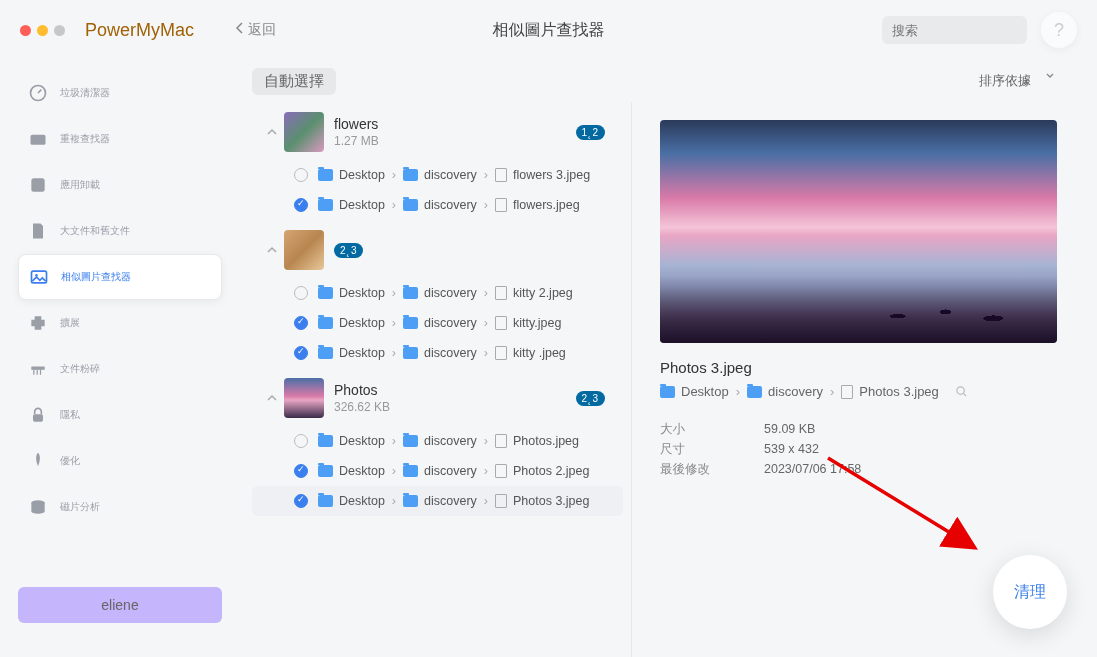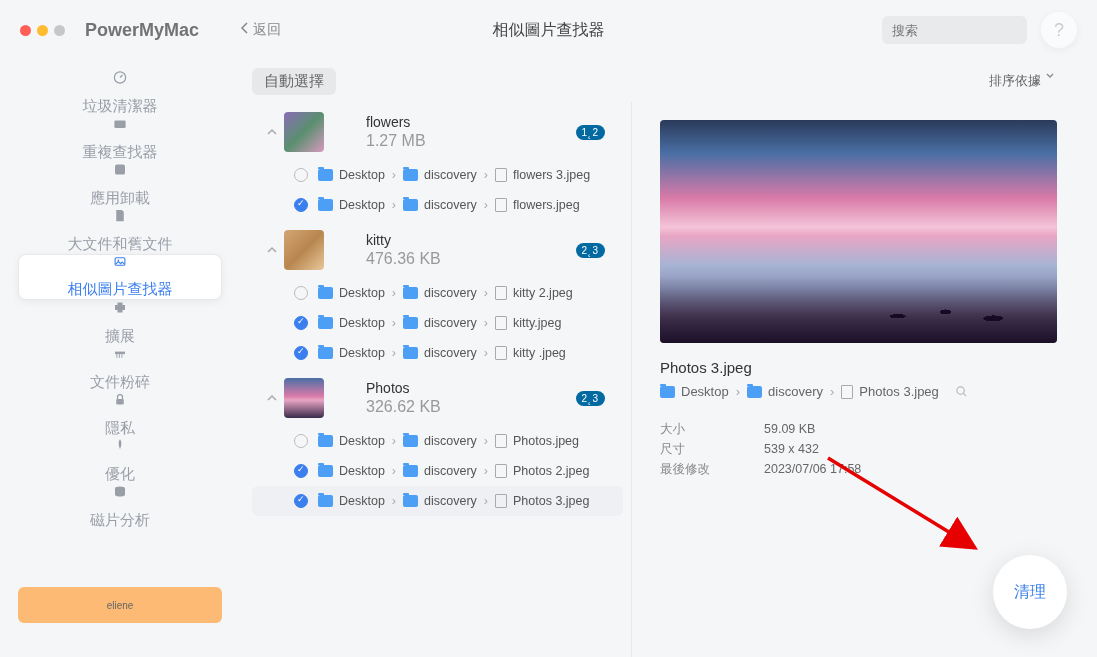--- a/index.html
+++ b/index.html
@@ -5,54 +5,54 @@
 * { margin: 0; padding: 0; box-sizing: border-box; font-family: -apple-system, BlinkMacSystemFont, "PingFang TC", sans-serif; }
 body { width: 1097px; height: 657px; background: #f5f6f8; overflow: hidden; }
 .app { display: flex; flex-direction: column; height: 100%; }
 
 .titlebar { display: flex; align-items: center; height: 60px; padding: 0 20px; position: relative; }
 .traffic { display: flex; gap: 6px; }
 .dot { width: 11px; height: 11px; border-radius: 50%; }
 .dot.red { background: #ff5f57; }
 .dot.yel { background: #febc2e; }
 .dot.grn { background: #c7c7c7; }
-.app-name { margin-left: 20px; font-size: 18px; font-weight: 700; color: #737373; }
+.app-name { margin-left: 20px; font-size: 18px; font-weight: 400; color: #a16207; }
 .back-btn { display: flex; align-items: flex-start; margin-left: 40px; color: #888; font-size: 14px; cursor: pointer; }
 .back-btn svg { margin-right: 4px; }
 .title-center { position: absolute; left: 50%; transform: translateX(-50%); font-size: 16px; color: #444; }
 .search-wrap { margin-left: auto; display: flex; align-items: center; background: #e9eaec; border-radius: 6px; height: 28px; width: 145px; padding: 0 10px; }
 .search-wrap input { border: none; background: transparent; outline: none; font-size: 13px; color: #666; flex: 1; }
 .search-wrap svg { color: #999; }
 .help-btn { width: 36px; height: 36px; border-radius: 50%; background: #fafbfc; margin-left: 14px; display: flex; align-items: center; justify-content: center; color: #ccc; font-size: 18px; box-shadow: 0 2px 8px rgba(0,0,0,0.05); cursor: pointer; }
 
 .body { display: flex; flex: 1; overflow: hidden; }
 
 .sidebar { width: 240px; padding: 10px 18px; display: flex; flex-direction: column; }
-.side-item { display: flex; align-items: center; gap: 12px; height: 46px; padding: 0 10px; color: #999ea7; font-size: 15px; cursor: pointer; border-radius: 8px; flex-direction: column; }
+.side-item { display: flex; align-items: center; gap: 12px; height: 46px; padding: 0 10px; color: #999ea7; font-size: 10px; cursor: pointer; border-radius: 8px; }
 .side-item svg { width: 20px; height: 20px; }
 .side-item.active { background: #fff; color: #3b7fee; box-shadow: 0 2px 8px rgba(0,0,0,0.06); border: 1px solid #e8e8ea; font-weight: 500; }
 .side-item.active svg { color: #3b7fee; }
-.user-pill { margin-top: auto; margin-bottom: 24px; height: 36px; background: #fdba74; border-radius: 6px; display: flex; align-items: center; justify-content: center; color: #666; font-size: 10px; }
+.user-pill { margin-top: auto; margin-bottom: 24px; height: 36px; background: #c4b5fd; border-radius: 6px; display: flex; align-items: center; justify-content: center; color: #666; font-size: 14px; }
 
 .main { flex: 1; display: flex; flex-direction: column; padding: 0 12px; }
 .toolbar { display: flex; align-items: center; height: 42px; padding: 0 0px; }
 .auto-btn { background: #e7e8ea; border-radius: 6px; padding: 4px 12px; font-size: 15px; color: #666; cursor: pointer; }
-.sort-btn { margin-left: auto; margin-right: 30px; font-size: 13px; color: #666; display: flex; align-items: flex-start; gap: 4px; cursor: pointer; }
+.sort-btn { margin-left: auto; margin-right: 30px; font-size: 13px; color: #666; display: flex; align-items: flex-start; gap: 14px; cursor: pointer; }
 
 .content { display: flex; flex: 1; overflow: hidden; }
 .list-col { width: 380px; overflow-y: auto; padding-right: 8px; border-right: 1px solid #e8e8ea; }
 .list-col::-webkit-scrollbar { width: 4px; }
 .list-col::-webkit-scrollbar-thumb { background: #d0d0d2; border-radius: 2px; }
 
 .group-hdr { display: flex; align-items: center; padding: 10px 18px 8px 14px; position: relative; }
 .chev { width: 18px; color: #aaa; cursor: pointer; }
 .thumb { width: 40px; height: 40px; border-radius: 4px; margin-right: 10px; background: #ccc; }
-.grp-info { flex: 1; margin-left: 32px; }
+.grp-info { flex: 1; }
 .grp-name { font-size: 14px; color: #333; font-weight: 500; }
-.grp-size { font-size: 16px; color: #999; margin-top: 2px; }
+.grp-size { font-size: 12px; color: #999; margin-top: 2px; }
 .badge { background: #0369a1; color: #fff; font-size: 10px; padding: 2px 6px; border-radius: 8px; letter-spacing: 1px; }
 .th-flowers { background: linear-gradient(135deg,#8a6db8,#5a8f6f,#d89abf); }
 .th-kitty { background: linear-gradient(135deg,#d4a574,#b8864f,#e8c89a); }
 .th-photos { background: linear-gradient(180deg,#4a6fa5 0%,#d97aa8 45%,#e8a5c4 55%,#3a2a4a 100%); }
 
 .file-row { display: flex; align-items: center; gap: 6px; padding: 5px 18px 5px 42px; font-size: 12.5px; color: #555; cursor: pointer; border-radius: 6px; height: 30px; }
 .file-row.selected { background: #eef0f3; }
 .chk { width: 14px; height: 14px; border-radius: 50%; border: 1.5px solid #bbb; flex-shrink: 0; margin-right: 4px; }
 .chk.on { background: #3b7fee; border-color: #3b7fee; position: relative; }
 .chk.on::after { content: "✓"; position: absolute; color: #fff; font-size: 9px; left: 2px; top: -1px; }
@@ -219,24 +219,20 @@
               <span>discovery</span>
               <span class="sep">›</span>
       <span class="file-ic"></span>
       <span>flowers.jpeg</span>
             </div>
             <div class="group-hdr">
     <span class="chev"><svg width="12" height="10" viewBox="0 0 12 10">
                   <path d="M2 7l4-4 4 4" stroke="#aaa" stroke-width="1.5" fill="none"></path>
                 </svg></span>
     <div class="thumb th-kitty"></div>
-    <div class="grp-info">
-      <div class="grp-name">kitty</div>
-      <div class="grp-size">476.36 KB</div>
-    </div>
     <div class="badge">2˛3</div>
             </div>
             <div class="file-row">
       <span class="chk "></span>
       <span class="folder-ic"></span>
               <span>Desktop</span>
               <span class="sep">›</span>
               <span class="folder-ic"></span>
               <span>discovery</span>
               <span class="sep">›</span>

